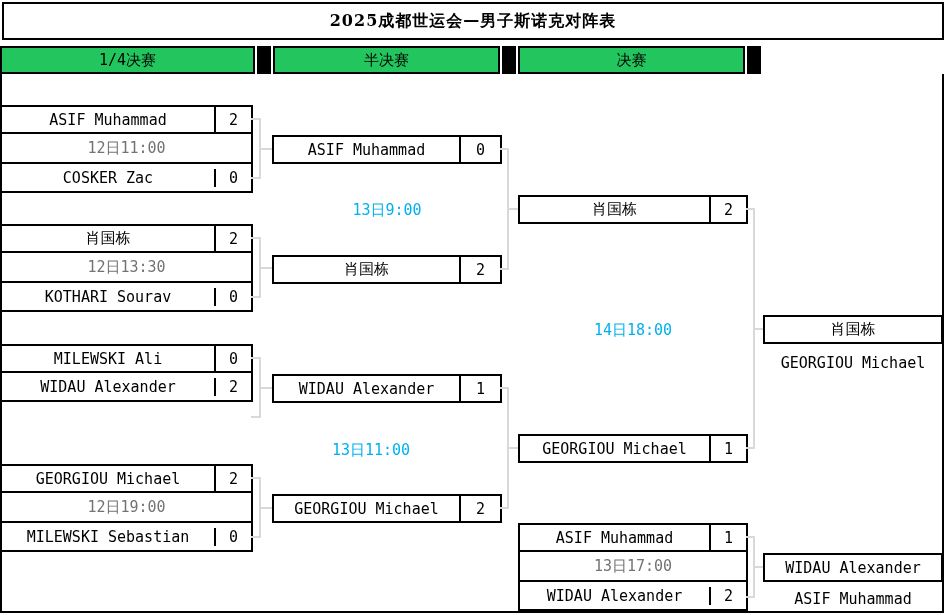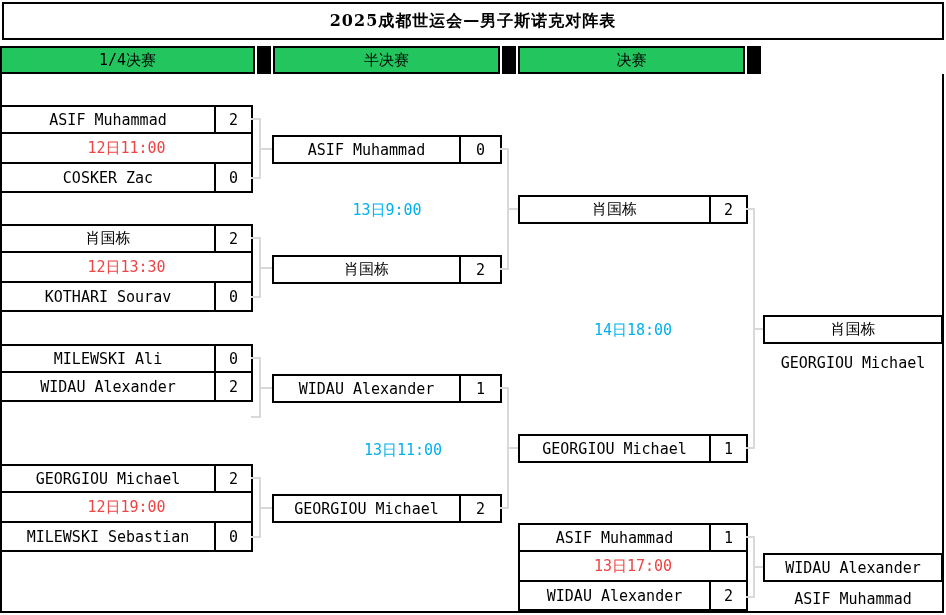--- a/index.html
+++ b/index.html
@@ -31,23 +31,23 @@
   }
   .prow.abs{position:absolute;}
   .pname{flex:1;display:flex;align-items:center;justify-content:center;overflow:hidden;white-space:nowrap;}
   .pscore{
     width:35px;border-left:2px solid #000;
     display:flex;align-items:center;justify-content:center;
   }
   .w230 .pscore{width:39px;}
   .trow{
     height:30px;border:2px solid #000;border-top:none;box-sizing:border-box;
-    display:flex;align-items:center;justify-content:center;color:#ef4444;
-  }
-  .mblock .prow:last-child{border-top:none;}
+    display:flex;align-items:center;justify-content:center;color:#737373;
+  }
+  .mblock .prow:last-child{border-top:none;align-items:center;}
   
   .tfree{
     position:absolute;height:30px;display:flex;align-items:center;justify-content:center;
     color:#00B0F0;
   }
   
   .hline{position:absolute;height:2px;background:#D9D9D9;}
   .vline{position:absolute;width:2px;background:#D9D9D9;}
   .bhline{position:absolute;height:2px;background:#000;}
   .bvline{position:absolute;width:2px;background:#000;}
@@ -158,21 +158,21 @@
   <div class="tfree" style="left:272px;top:195px;width:230px">13日9:00</div>
   <div class="prow abs w230" style="left:272px;top:255px;width:230px">
     <span class="pname">肖国栋</span>
     <span class="pscore">2</span>
   </div>
 
   <div class="prow abs w230" style="left:272px;top:374px;width:230px">
     <span class="pname">WIDAU Alexander</span>
     <span class="pscore">1</span>
   </div>
-  <div class="tfree" style="left:288px;top:435px;width:230px">13日11:00</div>
+  <div class="tfree" style="left:256px;top:435px;width:230px">13日11:00</div>
   <div class="prow abs w230" style="left:272px;top:494px;width:230px">
     <span class="pname">GEORGIOU Michael</span>
     <span class="pscore">2</span>
   </div>
 
   <div class="hline" style="left:500px;top:148px;width:9px"></div>
   <div class="hline" style="left:500px;top:268px;width:9px"></div>
   <div class="vline" style="left:507px;top:148px;height:122px"></div>
   <div class="hline" style="left:507px;top:208px;width:11px"></div>
 

